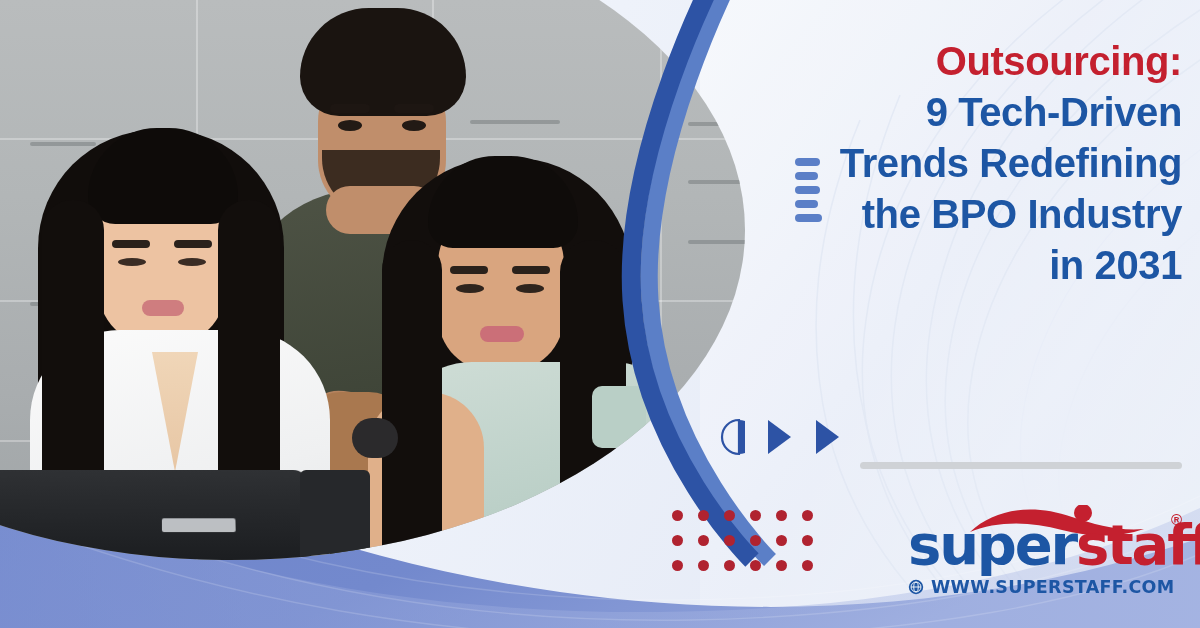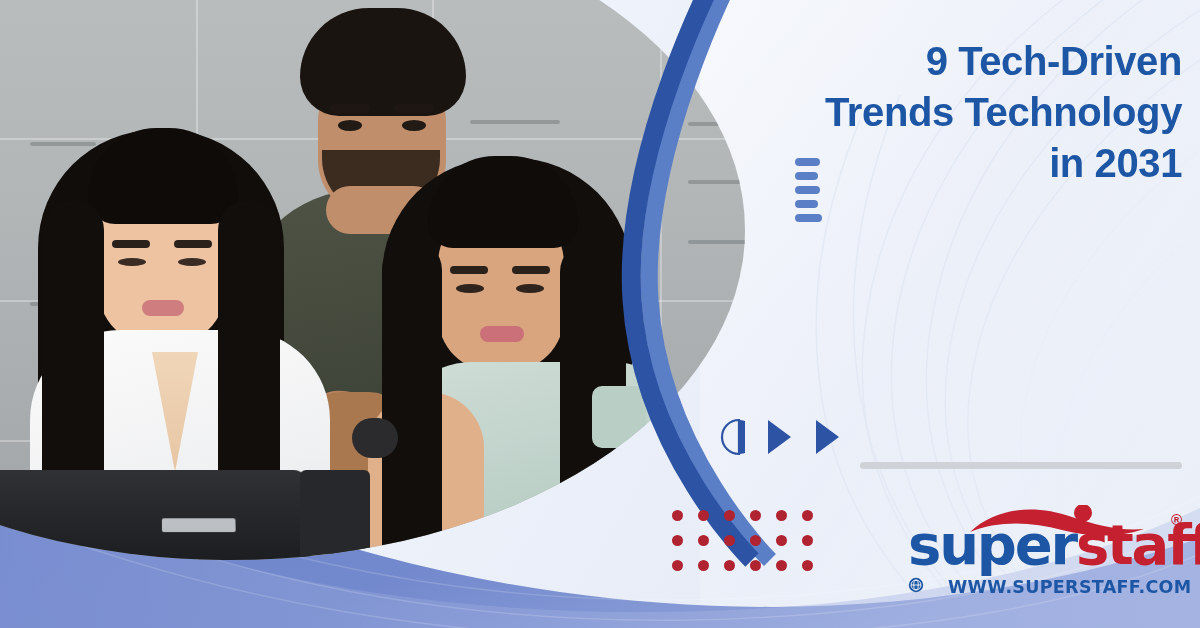--- a/index.html
+++ b/index.html
@@ -106,21 +106,21 @@
     font-size:56px;font-weight:700;letter-spacing:-2.2px;line-height:1;
     font-family:"DejaVu Sans", sans-serif;
   }
   .logo-word .sup{color:#1d56a4;}
   .logo-word .sta{color:#c4202f;}
   .reg{
     position:absolute;right:2px;top:8px;color:#c4202f;font-size:15px;font-weight:700;
   }
   .swoosh{position:absolute;left:84px;top:2px;width:180px;height:34px;}
   .url{
-    position:absolute;left:24px;top:74px;display:flex;align-items:flex-start;gap:24px;
+    position:absolute;left:24px;top:74px;display:flex;align-items:center;gap:7px;
     color:#1d56a4;font-size:17.5px;font-weight:700;letter-spacing:.3px;
     font-family:"DejaVu Sans", sans-serif;
   }
   .globe{width:16px;height:16px;flex:0 0 16px;}
 </style>
 </head>
 <body>
 
 <div id="banner">
 
@@ -250,22 +250,24 @@
   <div class="pills">
     <div class="pill p1"></div>
     <div class="pill p2"></div>
     <div class="pill p3"></div>
     <div class="pill p4"></div>
     <div class="pill p5"></div>
   </div>
 
   <div class="content">
     <div class="headline">
+      <span class="l-red">Outsourcing:</span>
       <span class="l-blue">9 Tech-Driven</span>
-      <span class="l-blue">Trends Technology</span>
+      <span class="l-blue">Trends Redefining</span>
+      <span class="l-blue">the BPO Industry</span>
       <span class="l-blue">in 2031</span>
     </div>
   </div>
 
   <div class="plays">
     <svg width="30" height="38" viewBox="0 0 30 38">
       <path d="M24,2 A17,17 0 1,0 24,36 Z" fill="none" stroke="#2d53a5" stroke-width="2.2"></path>
       <path d="M24,2 A17,17 0 0,1 24,36 Z" fill="#2d53a5"></path>
     </svg>
     <svg width="28" height="38" viewBox="0 0 28 38">

